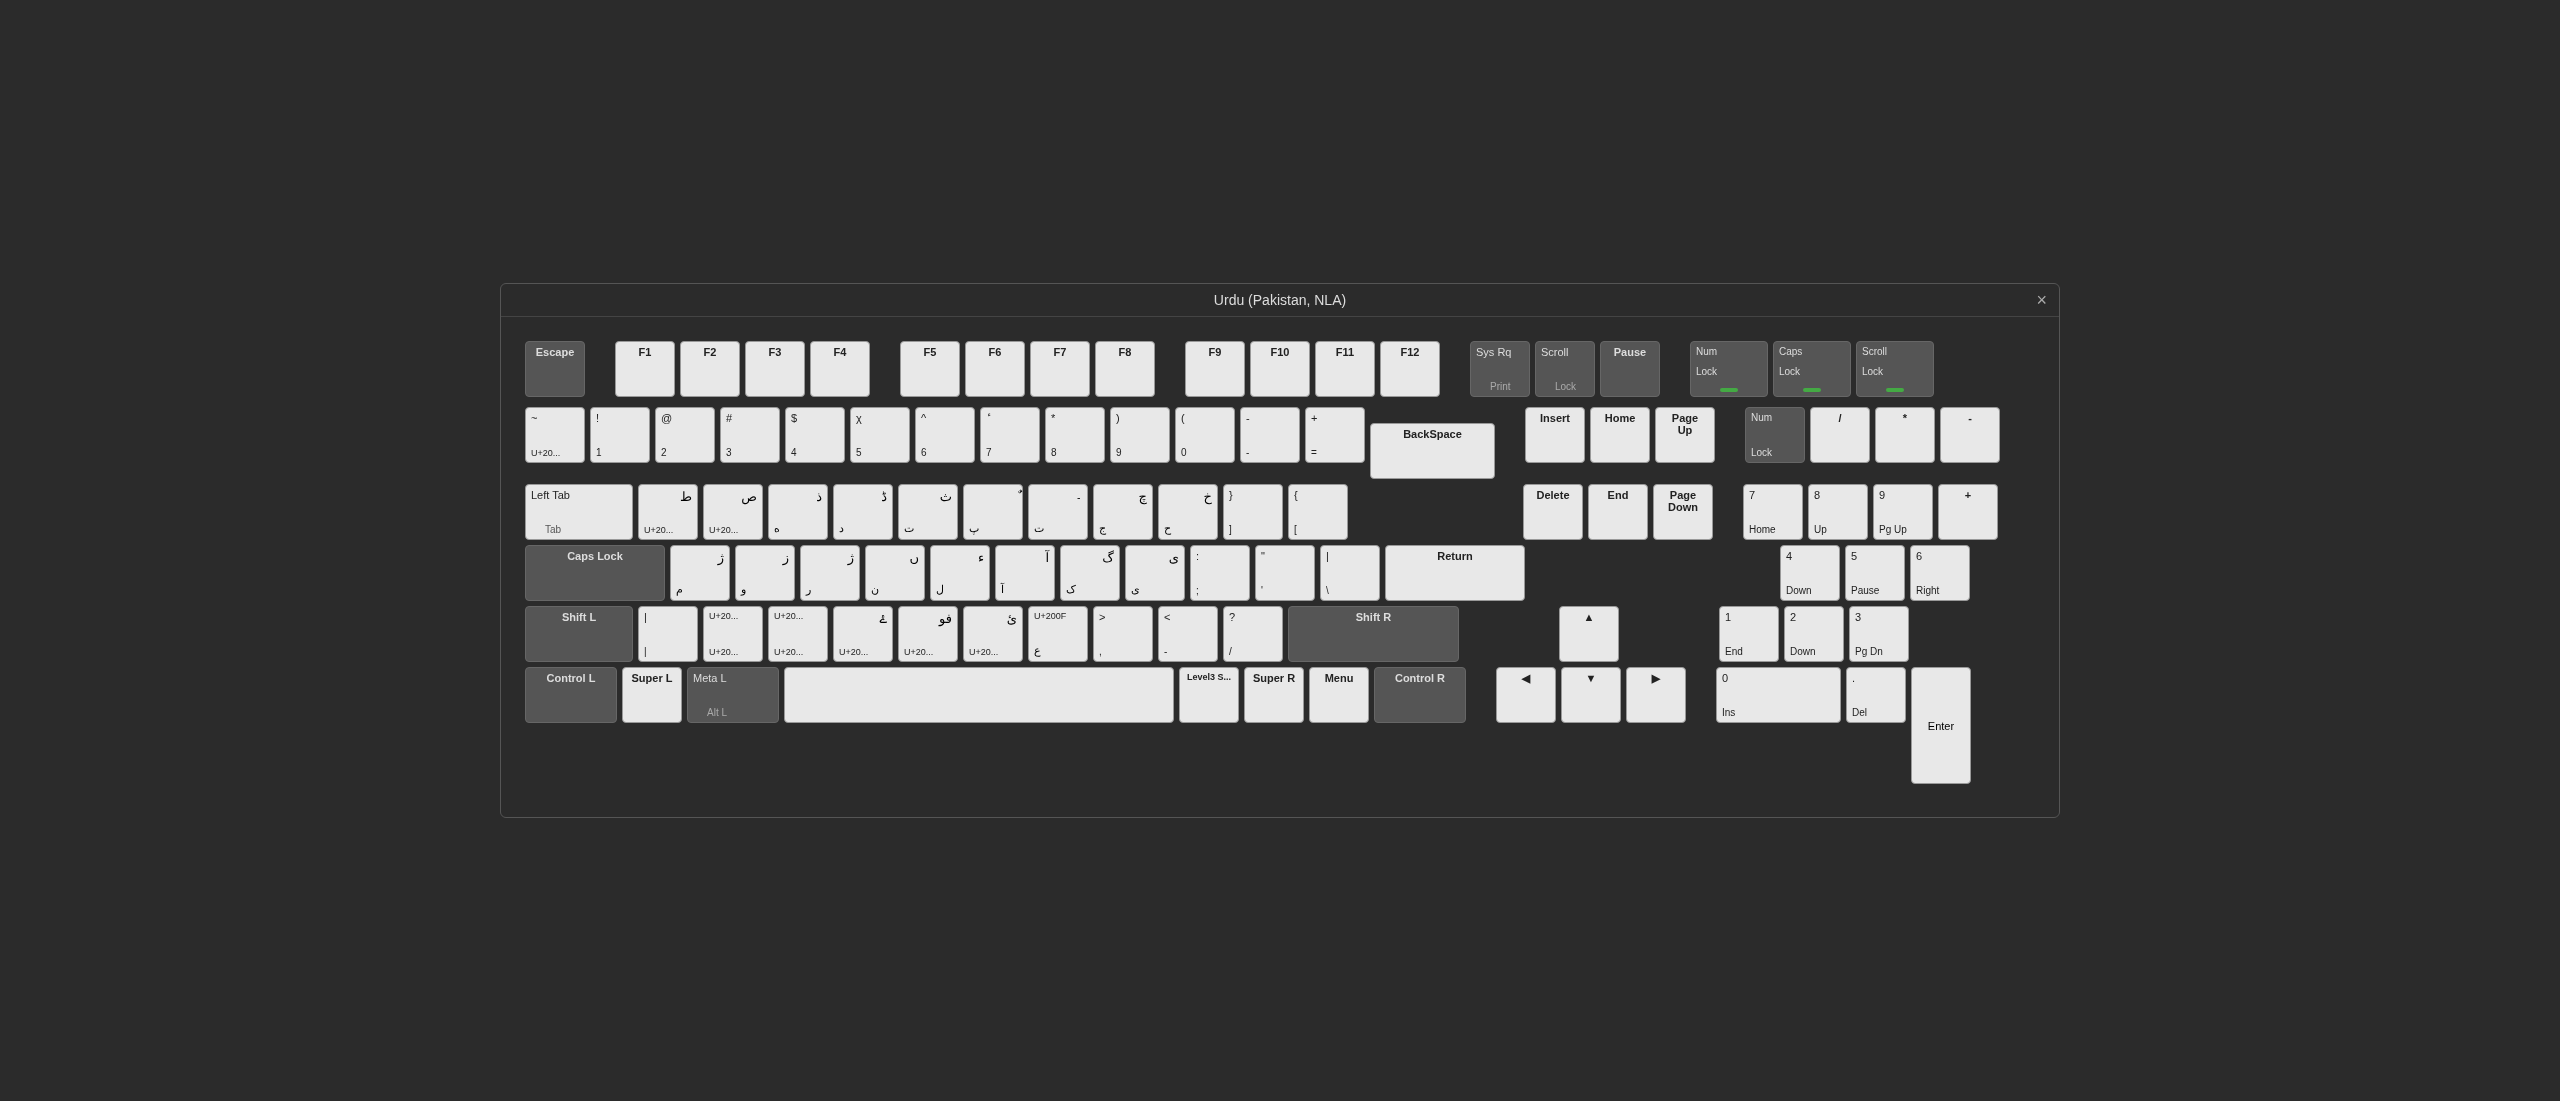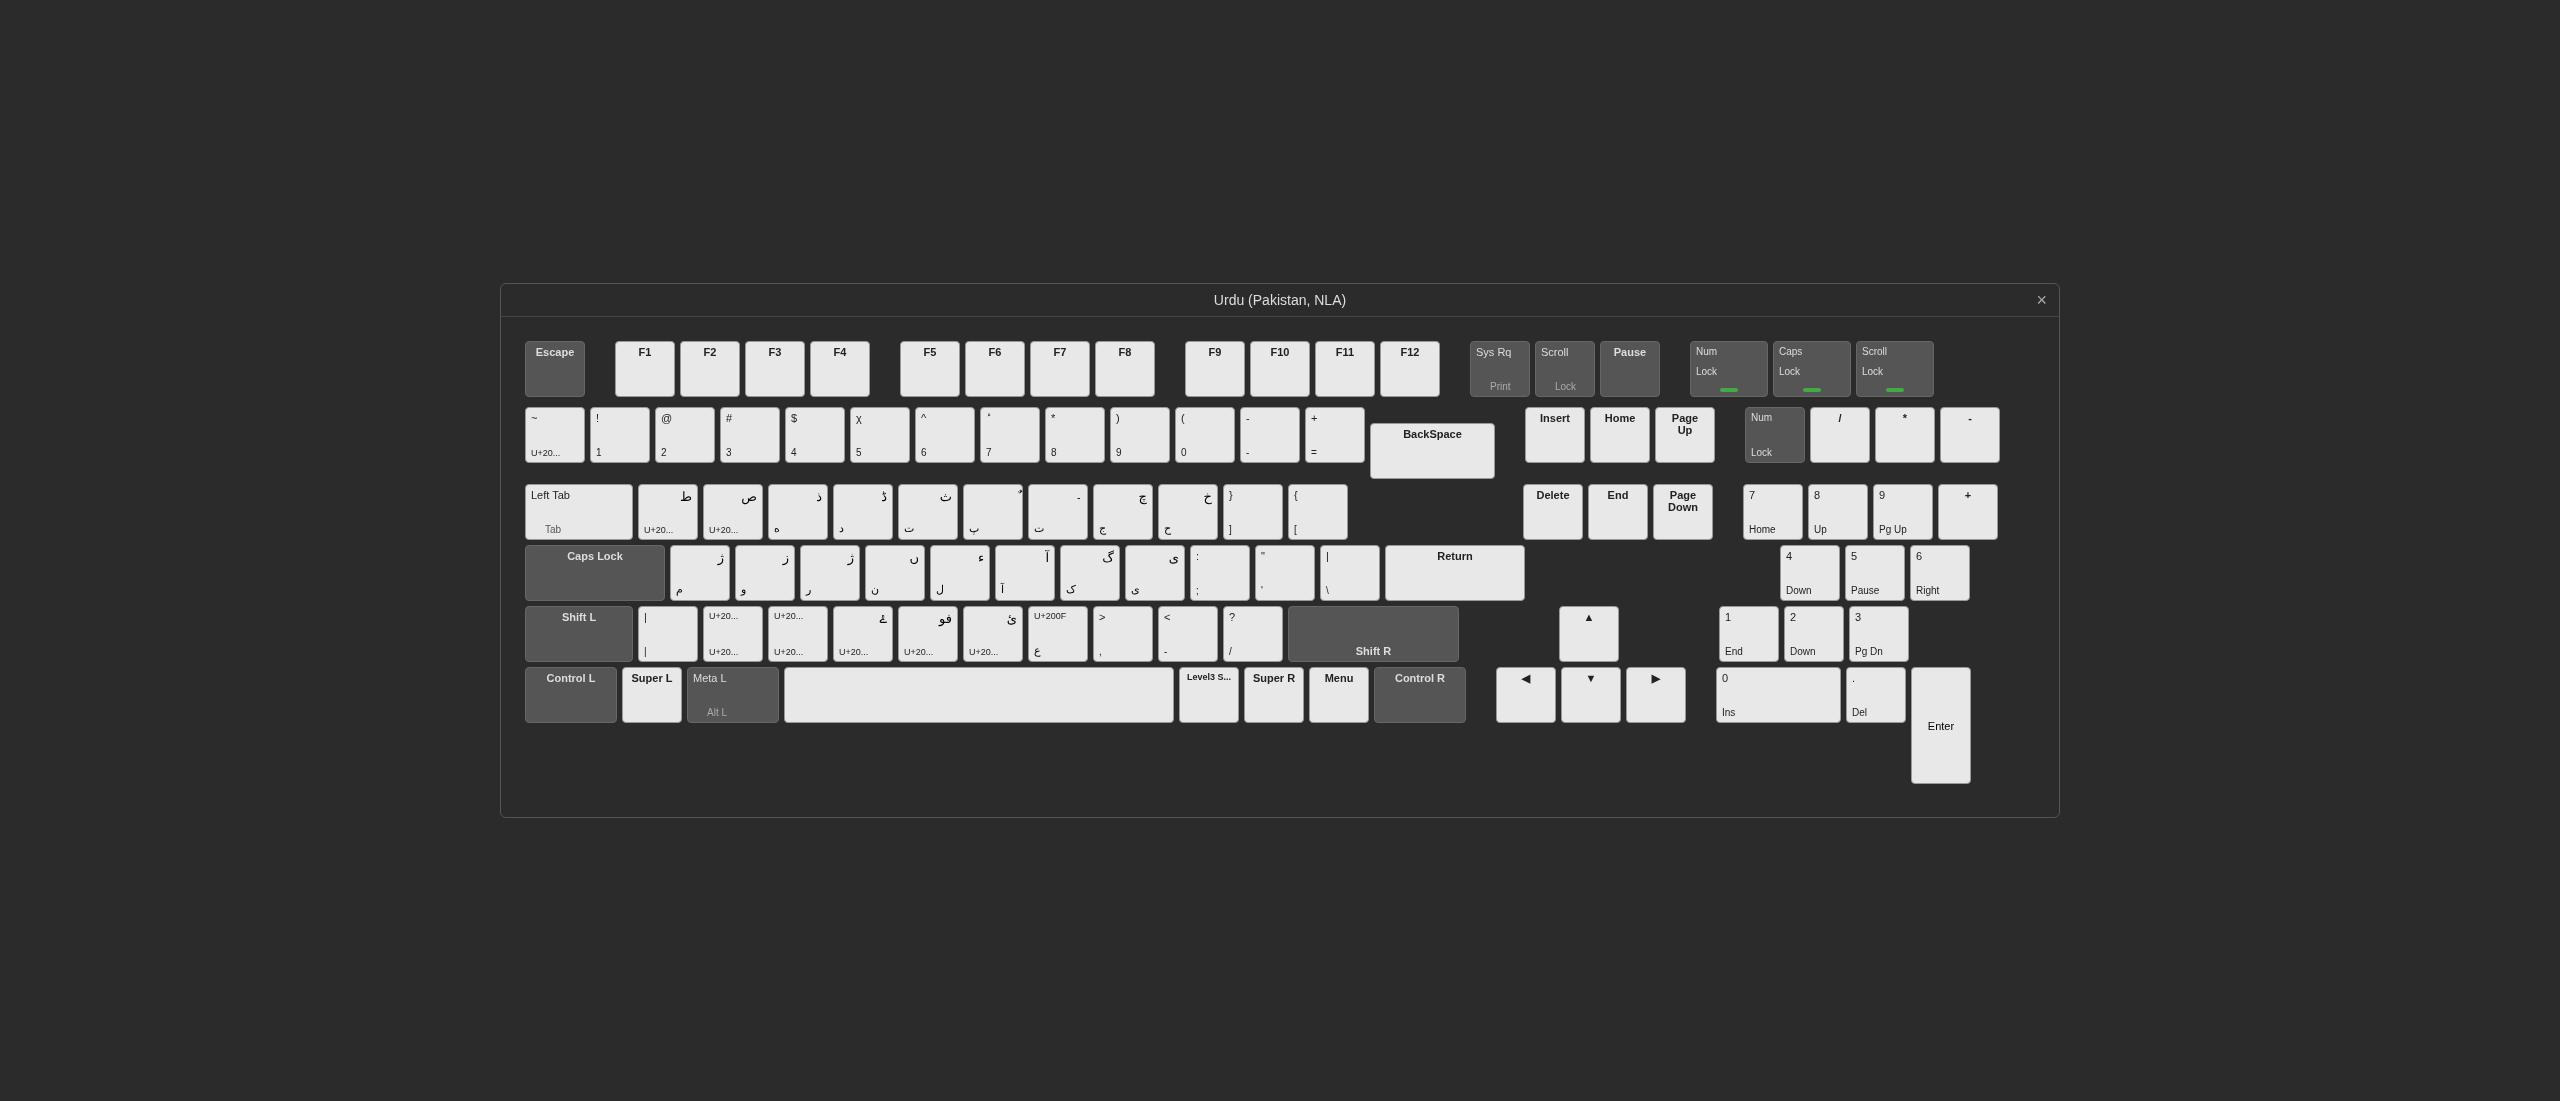--- a/index.html
+++ b/index.html
@@ -81,21 +81,21 @@
       width: 18px;
       height: 4px;
       background: #4a4;
       border-radius: 2px;
       margin: 2px auto 0;
     }
     .key-2u { min-width: 125px; margin-top: 16px; }
     .key-1-5u { min-width: 92px; }
     .key-1-75u { min-width: 108px; }
     .key-2-25u { min-width: 140px; }
-    .key-2-75u { min-width: 171px; justify-content: flex-end; }
+    .key-2-75u { min-width: 171px; }
     .key-numpad-0 { min-width: 125px; }
     .bottom-bar {
       display: flex;
       justify-content: flex-end;
       padding: 8px 24px 0;
     }
     .close-bottom-btn {
       background: #555;
       border: 1px solid #777;
       border-radius: 4px;

